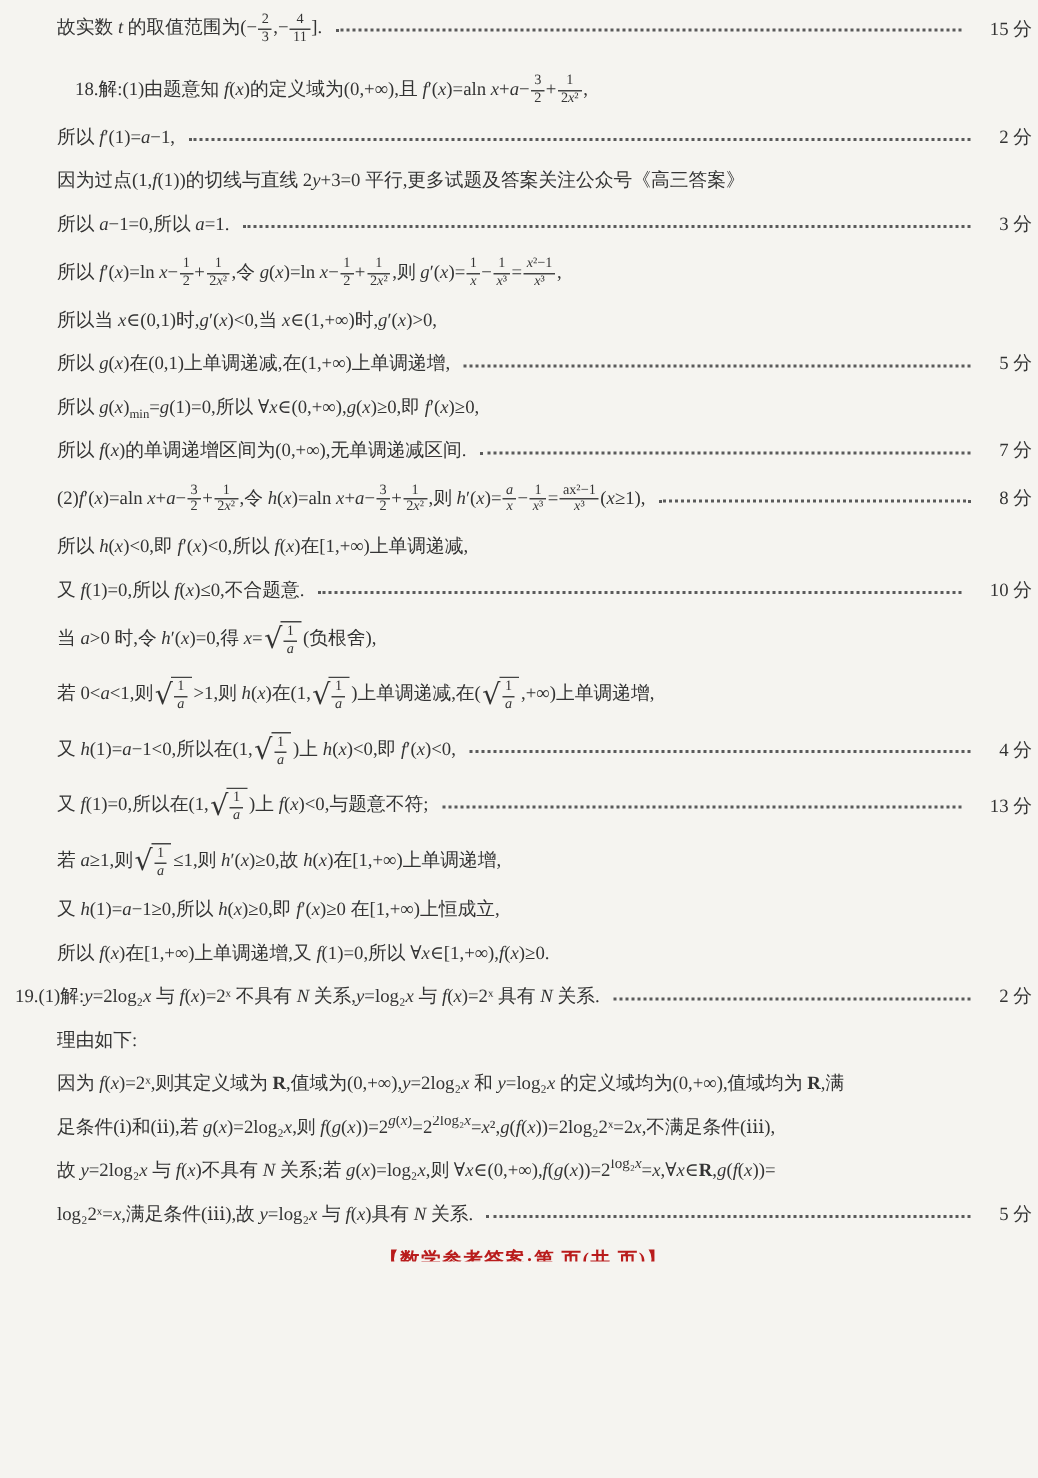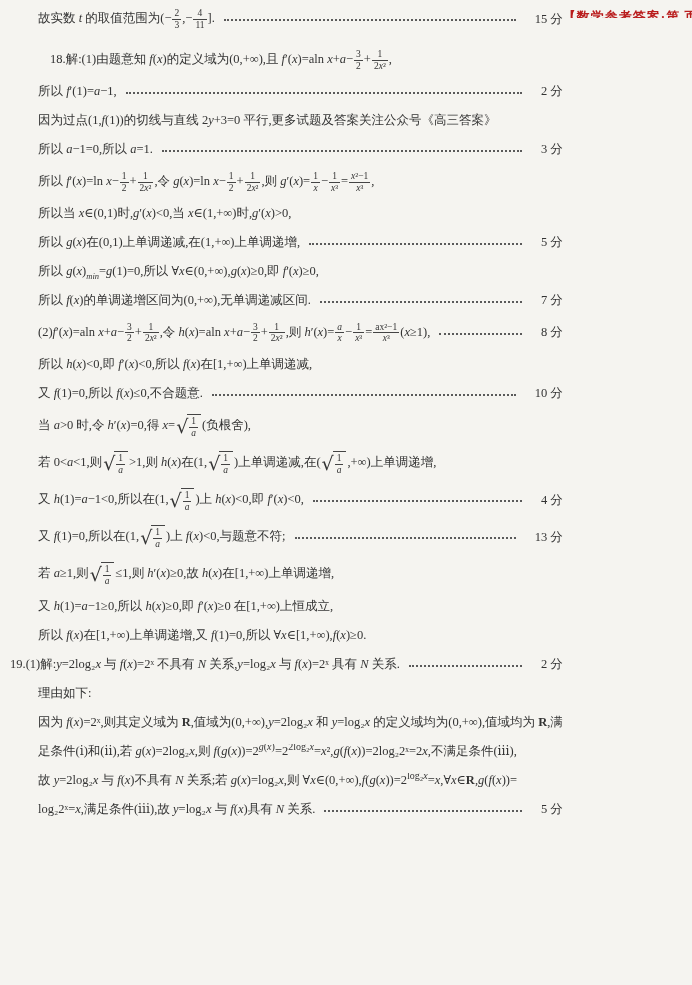--- a/index.html
+++ b/index.html
@@ -5,21 +5,21 @@
   html,body{margin:0;padding:0;}
   body{
     width:692px;height:985px;overflow:hidden;
     background:#f5f4f0;
     font-family:"Liberation Serif","DejaVu Serif",serif;
     color:#333;
   }
   .page{
     box-sizing:border-box;width:692px;height:822px;
     padding:8px 4px 0 10px;
-    display:flex;flex-direction:row;
+    display:flex;flex-direction:column;
   }
   #lines{flex:1 1 auto;}
   .line{
     display:flex;align-items:center;
     margin-bottom:12px;min-height:17px;
     font-size:12.5px;line-height:1.25;
     overflow:hidden;white-space:nowrap;
   }
   .line.ind{padding-left:28px;}
   .line.gap{margin-top:18px;margin-left:40px;}
@@ -44,21 +44,21 @@
   .ss{
     font-family:"DejaVu Sans",sans-serif;
     font-size:19px;line-height:0.8;margin-right:-1px;
   }
   .rd{
     border-top:1px solid #444;
     display:inline-flex;align-items:center;
     padding:1px 2px 0 1px;
   }
   sup{font-size:10px;vertical-align:super;line-height:0;}
-  sub{font-size:8.5px;vertical-align:sub;line-height:0;font-style:italic;}
+  sub{font-size:8.5px;vertical-align:sub;line-height:0;}
   i{font-style:italic;}
   b{font-weight:bold;}
   .footer{
     flex:0 0 auto;height:10px;overflow:hidden;
     text-align:center;font-weight:bold;font-size:13px;
     color:#b91c1c;letter-spacing:1px;
   }
 </style>
 </head>
 <body style="background: rgb(245, 244, 240); color: rgb(51, 51, 51);">

